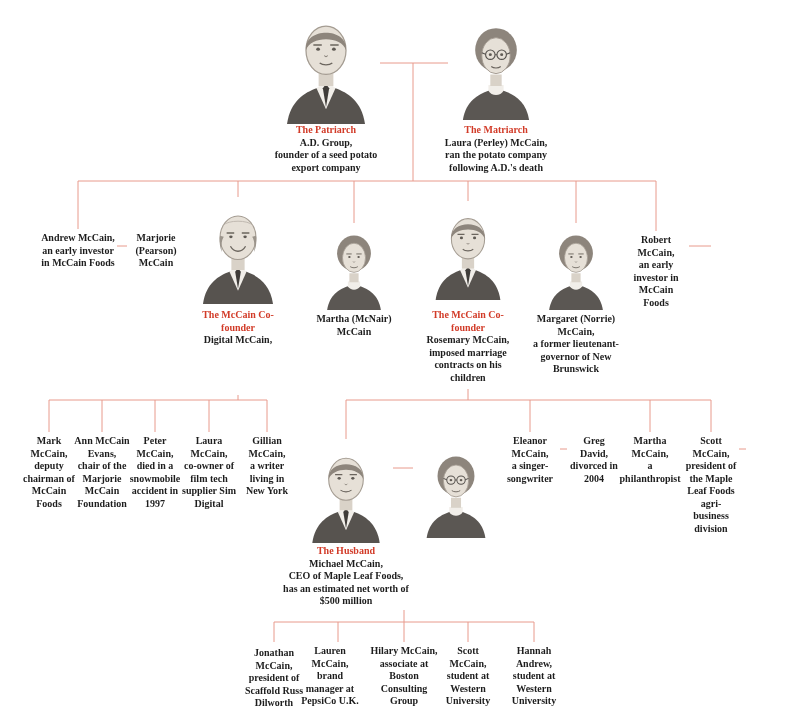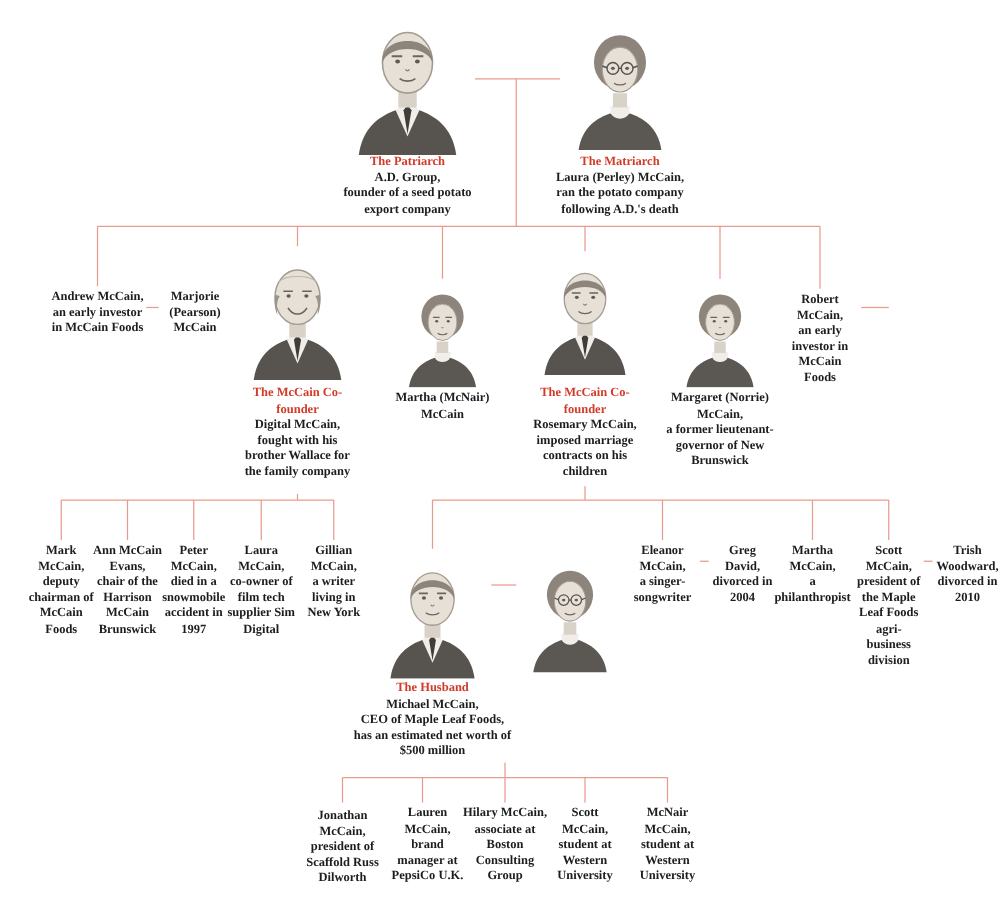--- a/index.html
+++ b/index.html
@@ -181,21 +181,20 @@
   <div class="node" style="left:62px;top:232px;width:76px">
     <div class="name">Andrew McCain,</div>
     <div class="desc">an early investor in McCain Foods</div>
   </div>
   <div class="node" style="left:140px;top:232px;width:56px">
     <div class="name">Marjorie (Pearson) McCain</div>
   </div>
   <div class="node" style="left:222px;top:309px;width:98px">
     <div class="role">The McCain Co-founder</div>
     <div class="name">Digital McCain,</div>
-    <div class="desc">fought with his brother Wallace for the family company</div>
   </div>
   <div class="node" style="left:338px;top:313px;width:86px">
     <div class="name">Martha (McNair) McCain</div>
   </div>
   <div class="node" style="left:452px;top:309px;width:98px">
     <div class="role">The McCain Co-founder</div>
     <div class="name">Rosemary McCain,</div>
     <div class="desc">imposed marriage contracts on his children</div>
   </div>
   <div class="node" style="left:560px;top:313px;width:106px">
@@ -206,21 +205,21 @@
     <div class="name">Robert McCain,</div>
     <div class="desc">an early investor in McCain Foods</div>
   </div>
 
   <div class="node" style="left:33px;top:435px;width:54px">
     <div class="name">Mark McCain,</div>
     <div class="desc">deputy chairman of McCain Foods</div>
   </div>
   <div class="node" style="left:86px;top:435px;width:56px">
     <div class="name">Ann McCain Evans,</div>
-    <div class="desc">chair of the Harrison McCain Brunswick</div>
+    <div class="desc">chair of the Marjorie McCain Foundation</div>
   </div>
   <div class="node" style="left:139px;top:435px;width:58px">
     <div class="name">Peter McCain,</div>
     <div class="desc">died in a snowmobile accident in 1997</div>
   </div>
   <div class="node" style="left:251px;top:435px;width:54px">
     <div class="name">Gillian McCain,</div>
     <div class="desc">a writer living in New York</div>
   </div>
   <div class="node" style="left:193px;top:435px;width:58px">
@@ -236,46 +235,42 @@
     <div class="name">Greg David,</div>
     <div class="desc">divorced in 2004</div>
   </div>
   <div class="node" style="left:634px;top:435px;width:64px">
     <div class="name">Martha McCain,</div>
     <div class="desc">a philanthropist</div>
   </div>
   <div class="node" style="left:695px;top:435px;width:54px">
     <div class="name">Scott McCain,</div>
     <div class="desc">president of the Maple Leaf Foods agri-business division</div>
-  </div>
-  <div class="node" style="left:758px;top:435px;width:54px">
-    <div class="name">Trish Woodward,</div>
-    <div class="desc">divorced in 2010</div>
   </div>
 
   <div class="node" style="left:330px;top:545px;width:130px">
     <div class="role">The Husband</div>
     <div class="name">Michael McCain,</div>
     <div class="desc">CEO of Maple Leaf Foods, has an estimated net worth of $500 million</div>
   </div>
 
   <div class="node" style="left:258px;top:647px;width:70px">
     <div class="name">Jonathan McCain,</div>
     <div class="desc">president of Scaffold Russ Dilworth</div>
   </div>
-  <div class="node" style="left:326px;top:645px;width:64px">
+  <div class="node" style="left:314px;top:645px;width:64px">
     <div class="name">Lauren McCain,</div>
     <div class="desc">brand manager at PepsiCo U.K.</div>
   </div>
   <div class="node" style="left:388px;top:645px;width:68px">
     <div class="name">Hilary McCain,</div>
     <div class="desc">associate at Boston Consulting Group</div>
   </div>
   <div class="node" style="left:452px;top:645px;width:60px">
     <div class="name">Scott McCain,</div>
     <div class="desc">student at Western University</div>
   </div>
   <div class="node" style="left:518px;top:645px;width:60px">
-    <div class="name">McNair McCain,</div>
+    <div class="name">Hannah Andrew,</div>
     <div class="desc">student at Western University</div>
   </div>
 
 </div>
 
 </body></html>

